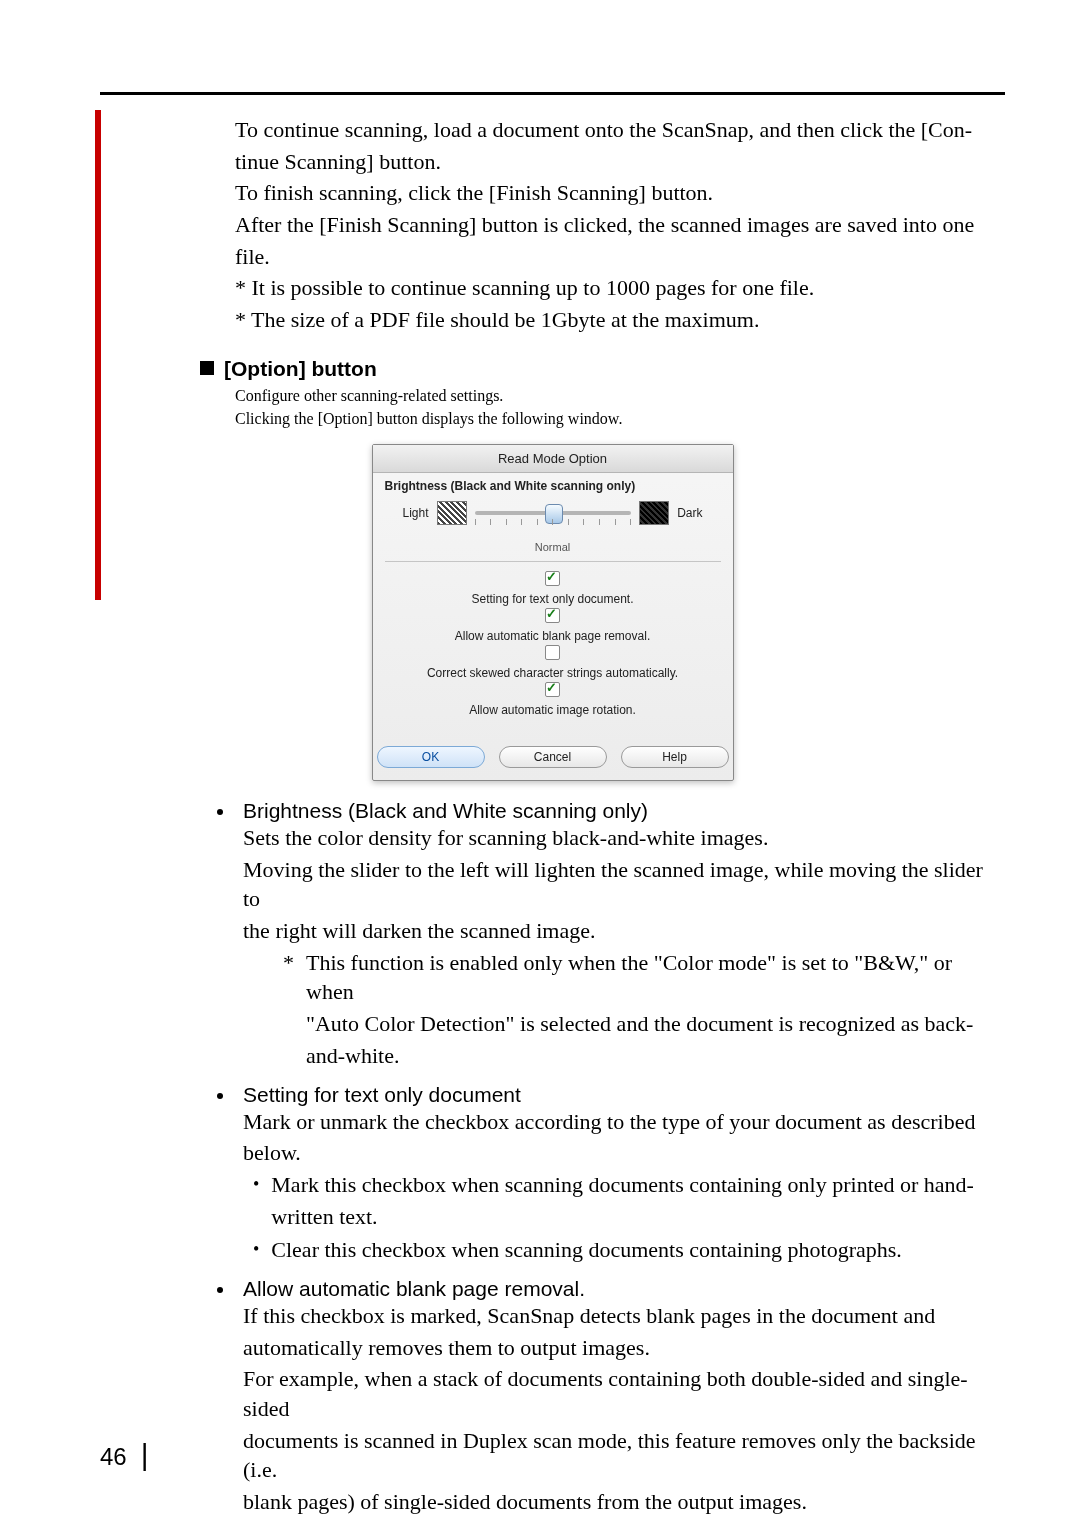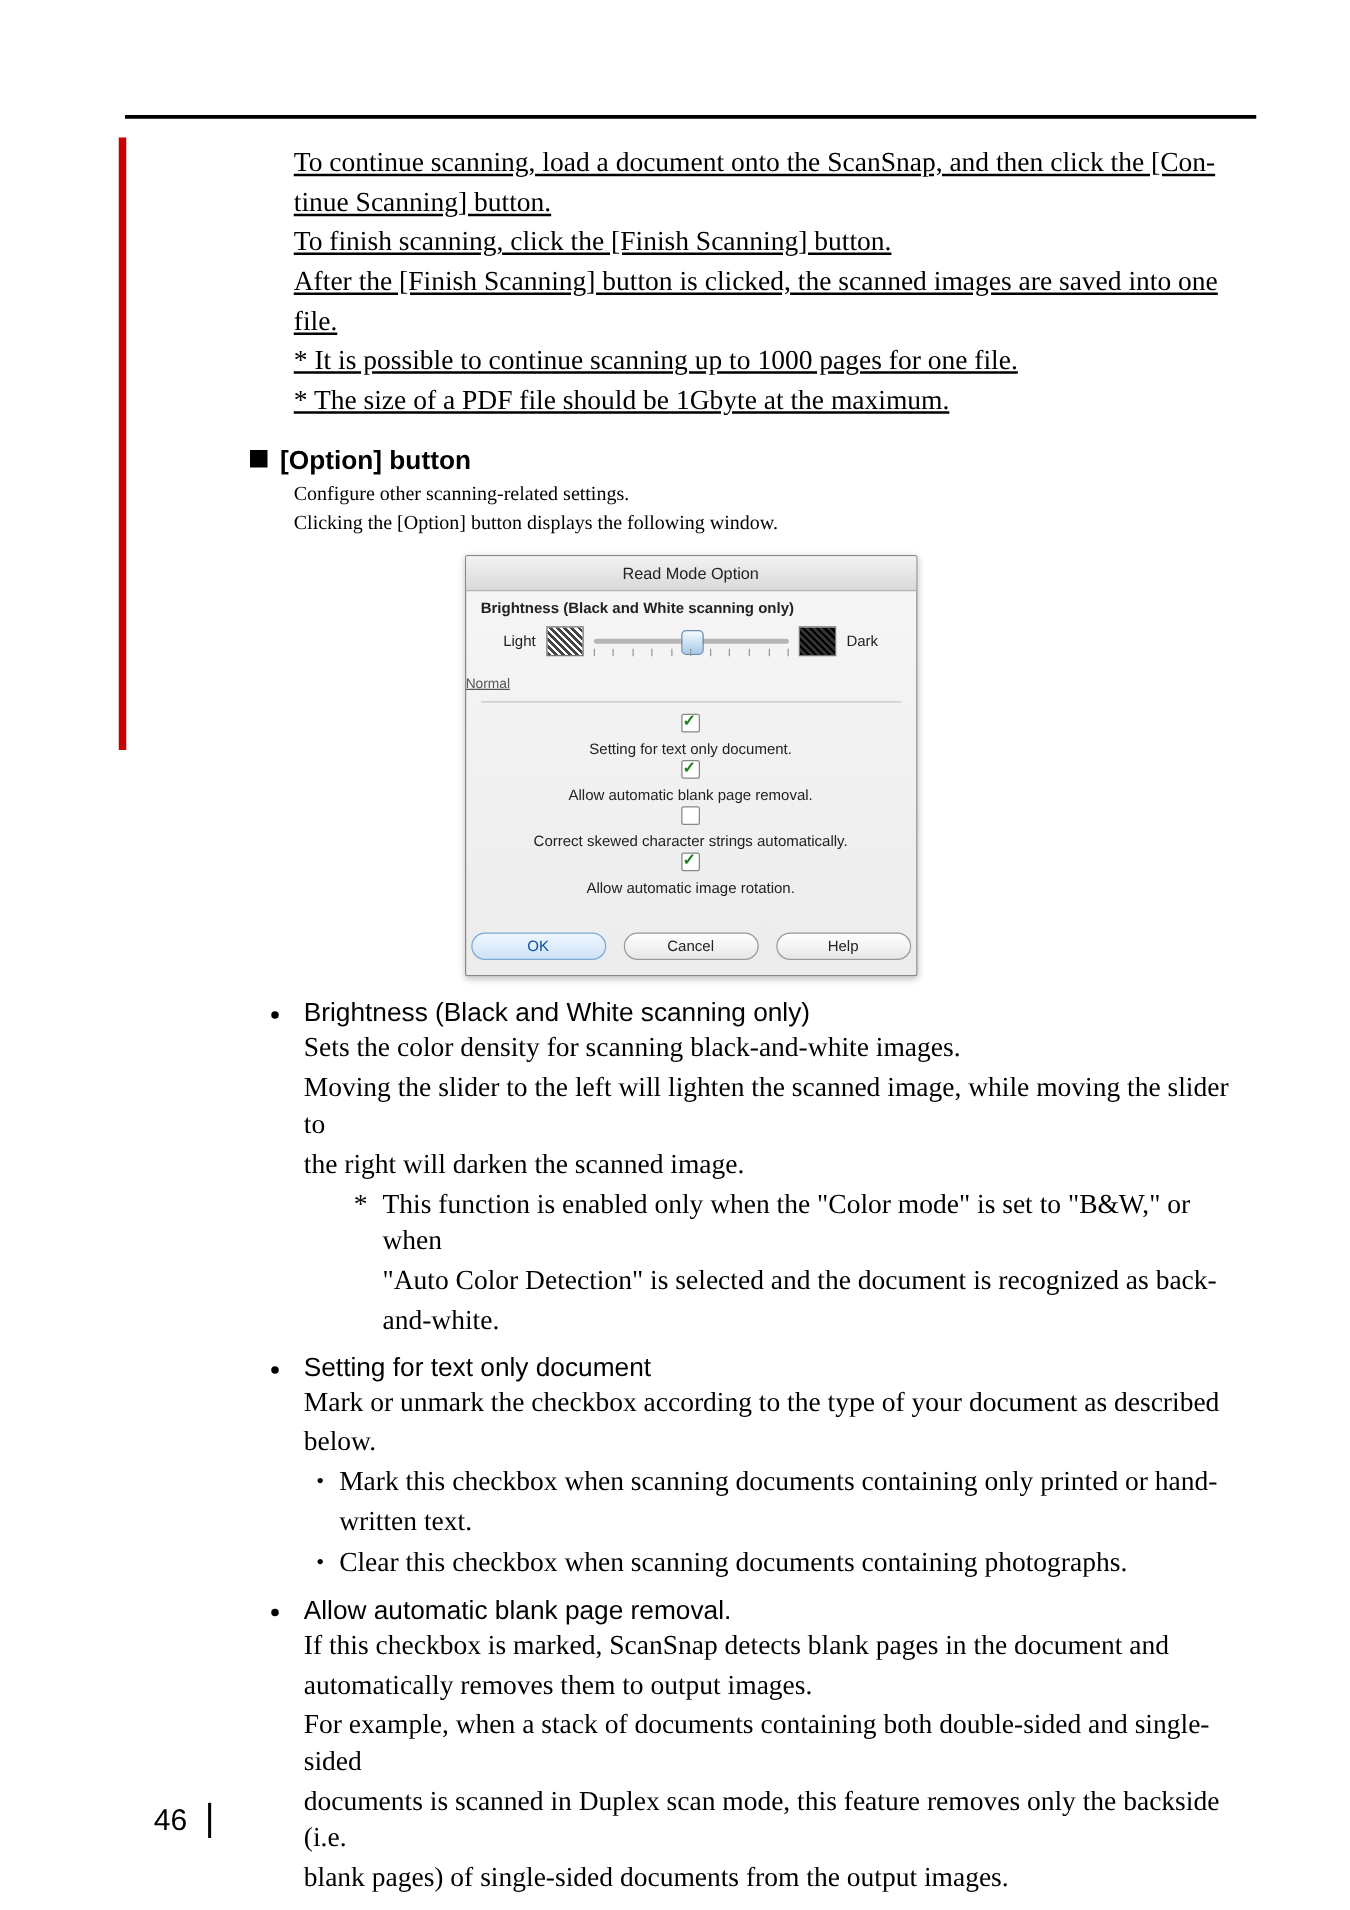--- a/index.html
+++ b/index.html
@@ -17,21 +17,21 @@
   .content{
     position:absolute;left:100px;right:75px;top:115px;
   }
   
   .redbar{
     position:absolute;left:95px;width:6px;background:#c70000;
   }
   .redbar.a{top:110px;height:490px;}
 
   .intro-block{margin-left:135px;font-size:22px;line-height:1.35;}
-  .intro-block p{margin:0 0 2px 0;text-decoration:underline;}
+  .intro-block p{margin:0 0 2px 0;}
 
   .blacksq{
     display:inline-block;width:14px;height:14px;background:#000;
     margin-right:10px;vertical-align:1px;
   }
   .h-option{
     margin:22px 0 4px 100px;
     font-family:Arial,Helvetica,sans-serif;
     font-weight:bold;font-size:21px;
   }
@@ -64,21 +64,21 @@
     repeating-linear-gradient(45deg,#000 0 2px,#333 2px 4px);}
   .track{flex:1;height:4px;background:#b5b5b5;border-radius:2px;position:relative;}
   .ticks{position:absolute;top:8px;left:0;right:0;display:flex;justify-content:space-between;}
   .ticks span{width:1px;height:6px;background:#999;}
   .thumb{
     position:absolute;top:-7px;left:calc(50% - 8px);
     width:16px;height:18px;border-radius:4px;
     background:linear-gradient(#f5fbff,#a7c8e8);
     border:1px solid #6c8baf;
   }
-  .normal{font-size:11px;color:#555;margin-top:14px;text-decoration:underline;}
+  .normal{font-size:11px;text-align:center;color:#555;margin-top:14px;}
   .hr{height:1px;background:#c5c5c5;margin:8px 12px;}
   .opt-line{display:flex;align-items:center;gap:6px;padding:1px 18px;flex-direction:column;}
   .cb{width:13px;height:13px;border:1px solid #888;border-radius:2px;background:#fff;position:relative;flex:0 0 auto;}
   .cb.checked::after{content:"✓";position:absolute;top:-3px;left:0;font-size:13px;color:#1a7f1a;font-weight:bold;}
   .aqua-btn{
     display:inline-block;min-width:70px;text-align:center;
     padding:3px 18px;border-radius:12px;
     border:1px solid #9a9a9a;
     background:linear-gradient(#fff,#e7e7e7);
     font-size:12px;
@@ -93,21 +93,21 @@
   .bul-head{font-family:Arial,Helvetica,sans-serif;font-size:21px;}
   .bul-body{font-size:22px;line-height:1.35;}
   .bul-body p{margin:0 0 2px 0;}
   .sub-star{margin:2px 0 2px 40px;display:flex;gap:12px;}
   .sub-star .mk{font-size:22px;flex:0 0 auto;}
   .sub-dot{margin:2px 0 2px 10px;display:flex;gap:12px;}
   .sub-dot .mk{font-size:18px;flex:0 0 auto;line-height:1.6;}
 
   .pagenum{
     position:absolute;left:100px;bottom:56px;
-    font-size:24px;font-family:Arial,Helvetica,sans-serif;margin-left:23px;
+    font-size:24px;font-family:Arial,Helvetica,sans-serif;
   }
   .pagenum .sep{margin:0 14px;color:#000;font-size:30px;font-weight:100;}
 </style>
 </head>
 <body>
 
 <div class="page">
   <div class="rule"></div>
   <div class="redbar a"></div>
 

